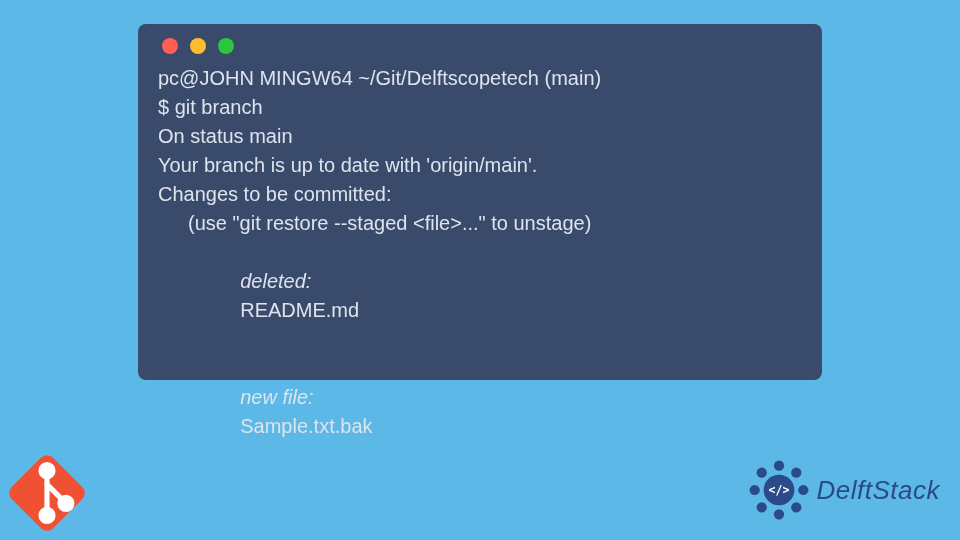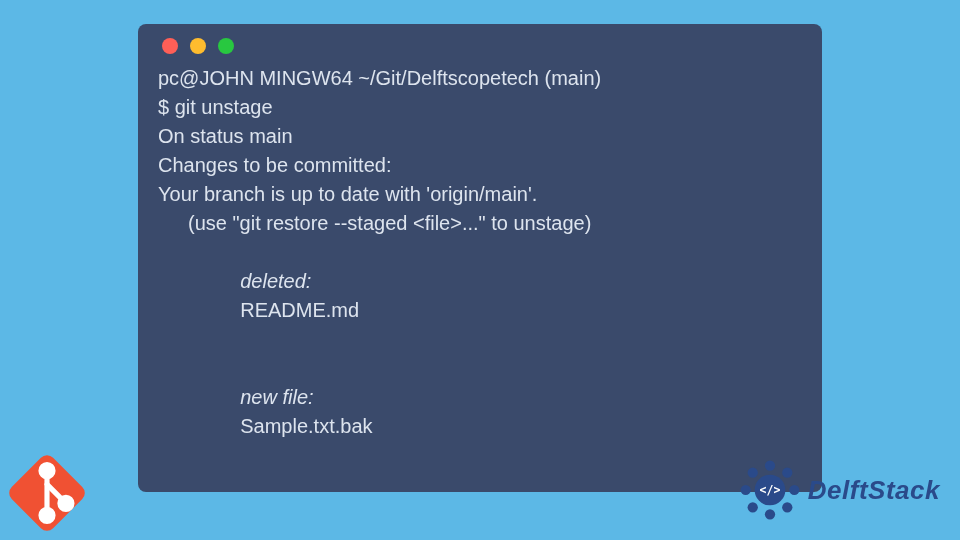--- a/index.html
+++ b/index.html
@@ -7,21 +7,21 @@
   body {
     background: #5cb8e6;
     font-family: Arial, Helvetica, sans-serif;
     position: relative;
   }
   .terminal {
     position: absolute;
     left: 138px;
     top: 24px;
     width: 684px;
-    height: 468px;
+    height: 356px;
     background: #3a4a6b;
     border-radius: 8px;
     padding: 14px 20px 18px 20px;
     color: #dde4ee;
     font-size: 20px;
     line-height: 1.45;
   }
   .traffic-lights {
     display: flex;
     gap: 12px;
@@ -52,41 +52,41 @@
     display: flex;
     align-items: center;
     gap: 6px;
   }
   .ds-badge {
     width: 64px; height: 64px;
     position: relative;
   }
   .ds-text {
     font-size: 26px;
-    font-weight: 700;
+    font-weight: 400;
     color: #2a4a8a;
     font-style: italic;
     letter-spacing: 0.5px;
   }
 </style>
 </head>
 <body>
 
 <div class="terminal">
   <div class="traffic-lights">
     <div class="dot red"></div>
     <div class="dot yellow"></div>
     <div class="dot green"></div>
   </div>
 
   <div class="term-line">pc@JOHN MINGW64 ~/Git/Delftscopetech (main)</div>
-  <div class="term-line">$ git unstage</div>
+  <div class="term-line">$ git branch</div>
   <div class="term-line">On status main</div>
+  <div class="term-line">Your branch is up to date with 'origin/main'.</div>
   <div class="term-line">Changes to be committed:</div>
-  <div class="term-line">Your branch is up to date with 'origin/main'.</div>
   <div class="term-line indent1">(use "git restore --staged &lt;file&gt;..." to unstage)</div>
 
   <div class="term-line indent2">
     <span class="file-label">deleted:</span>
     <span>README.md</span>
   </div>
   <div class="term-line indent2">
     <span class="file-label">new file:</span>
     <span>Sample.txt.bak</span>
   </div>

